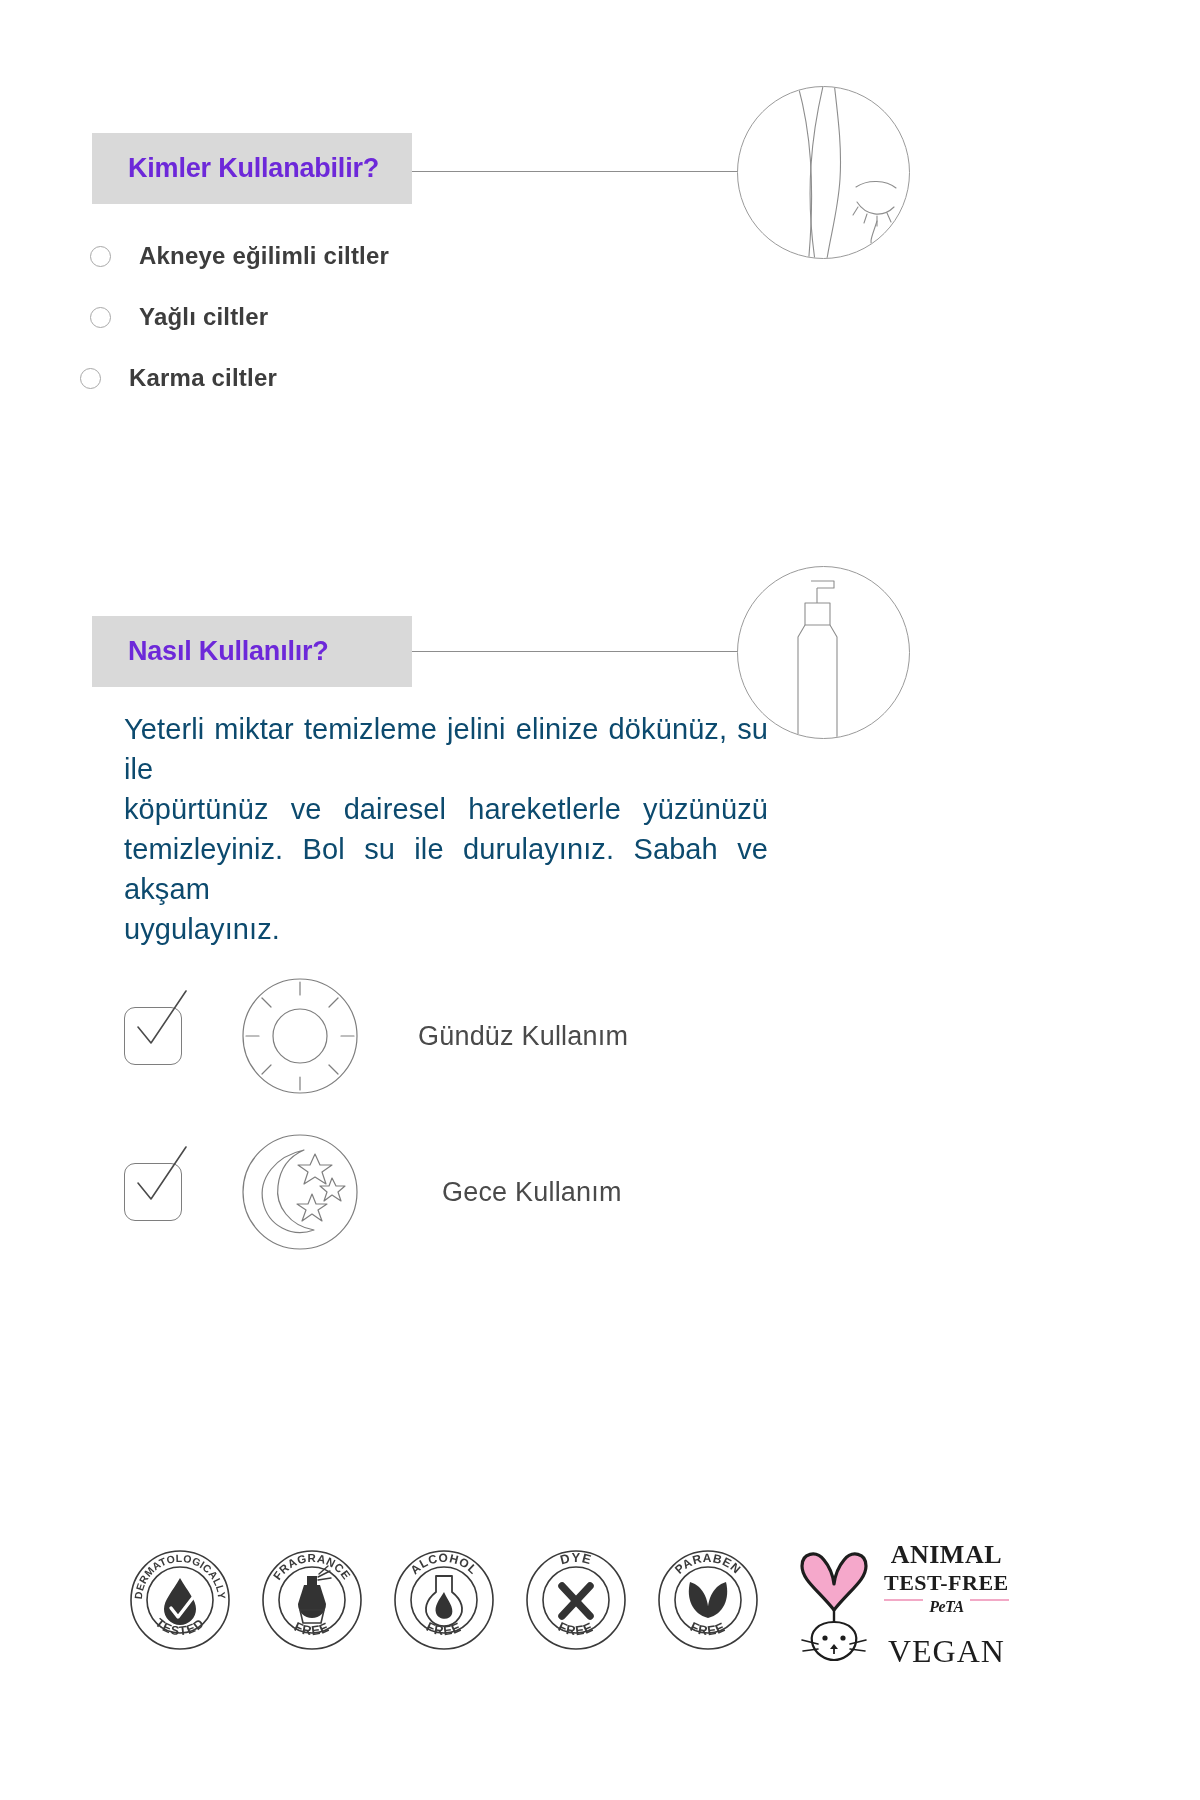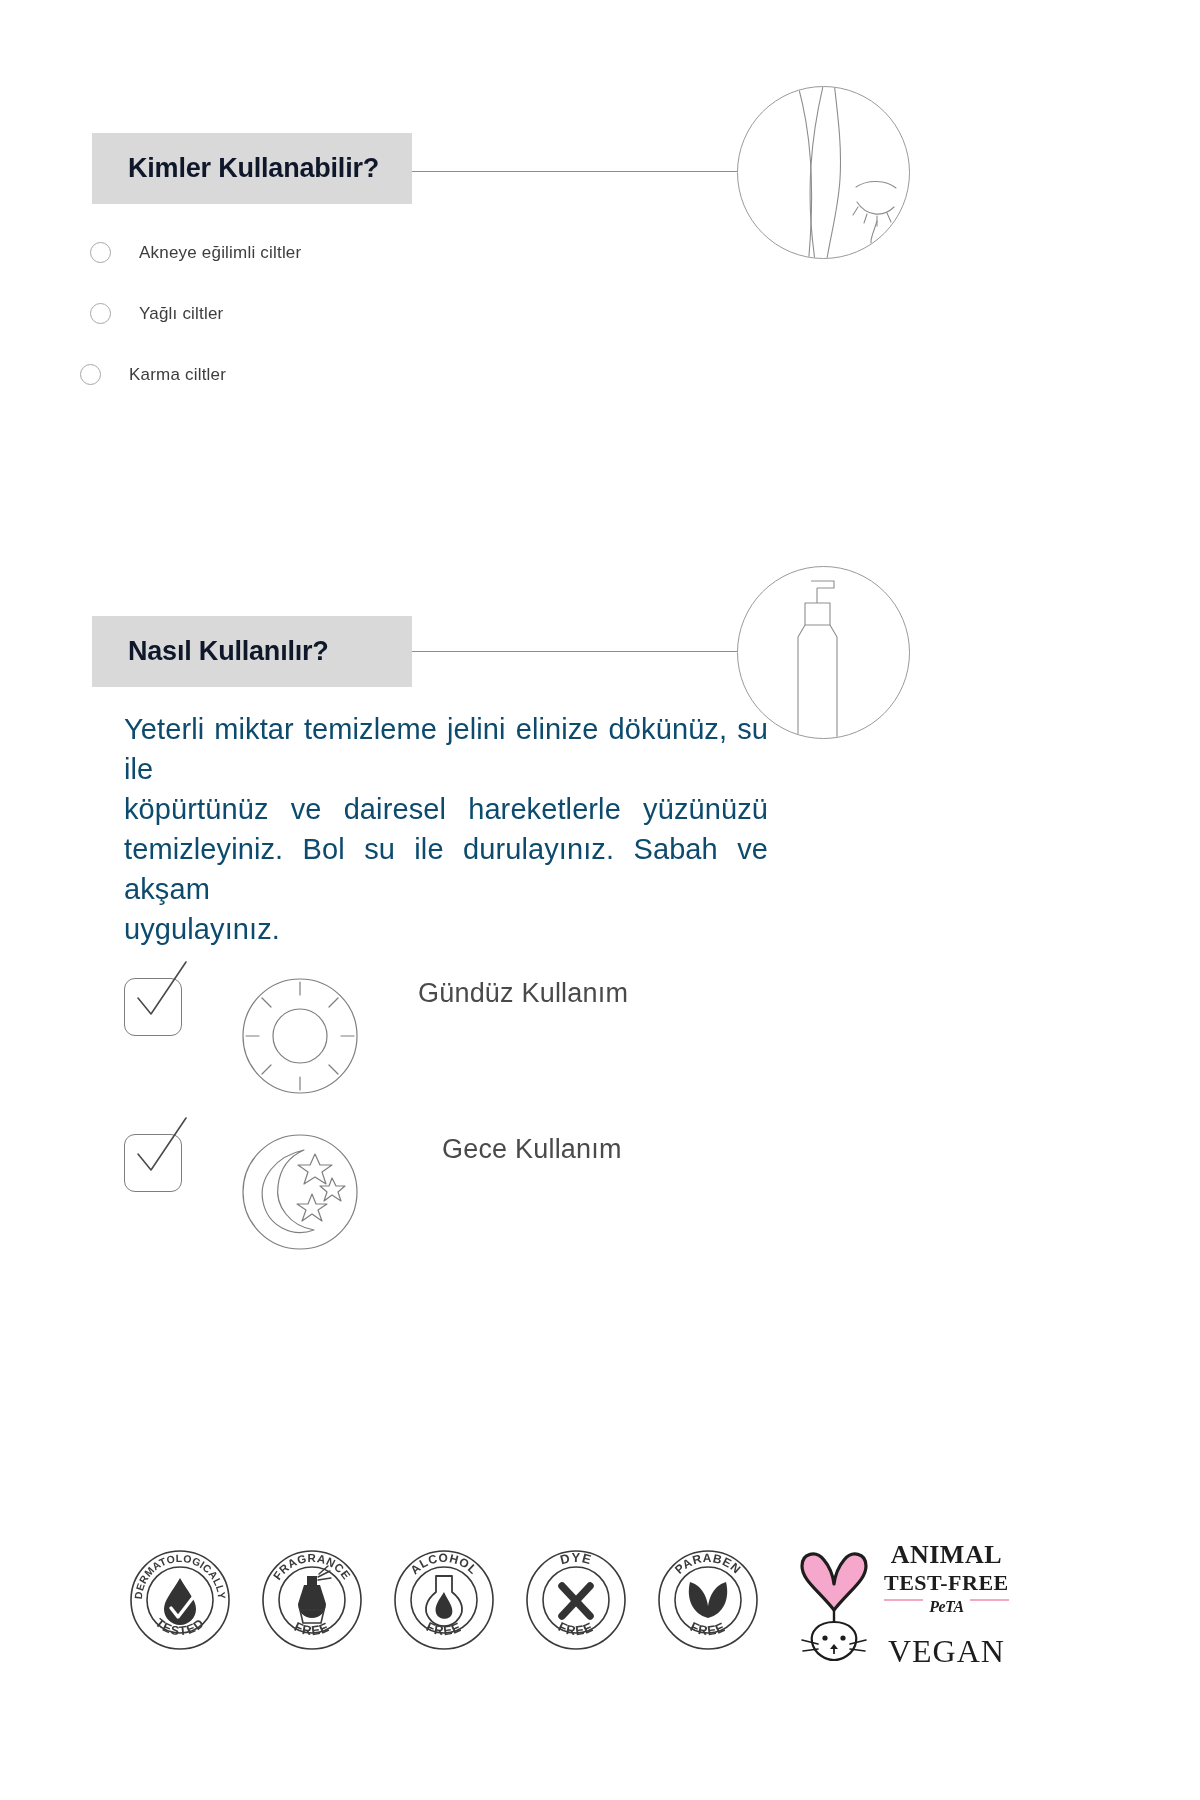--- a/index.html
+++ b/index.html
@@ -16,21 +16,21 @@
   
   .band{
     position:absolute;
     background:#d9d9d9;
     display:flex;
     align-items:center;
   }
   .band-title{
     font-size:27px;
     font-weight:bold;
-    color:#0f172a;
+    color:#6d28d9;
     letter-spacing:-0.2px;
     padding-left:36px;
     text-align:right;
   }
   
   .connector{
     position:absolute;
     height:1px;
     background:#8d8d8d;
   }
@@ -52,43 +52,45 @@
     gap:28px;
   }
   .radio-dot{
     width:21px;height:21px;
     border:1px solid #a8a8a8;
     border-radius:50%;
     box-sizing:border-box;
     flex:none;
   }
   .radio-label{
-    font-size:17px;
+    font-size:24px;
     color:#3d3d3d;
     letter-spacing:0.2px;
+    font-weight:bold;
   }
 
   
   .para{
     position:absolute;
     left:124px;
     top:709px;
     width:644px;
     font-size:29px;
     line-height:40px;
     color:#0c4a6e;
     text-align:justify;
     letter-spacing:0.1px;
   }
   .para > span{display:block;}
 
   
   .usage-row{
     position:absolute;
     display:flex;
+    align-items:center;
   }
   .check-box{
     position:relative;
     width:58px;height:58px;
     border:1px solid #7e7e7e;
     border-radius:11px;
     box-sizing:border-box;
     flex:none;
   }
   .usage-icon{

